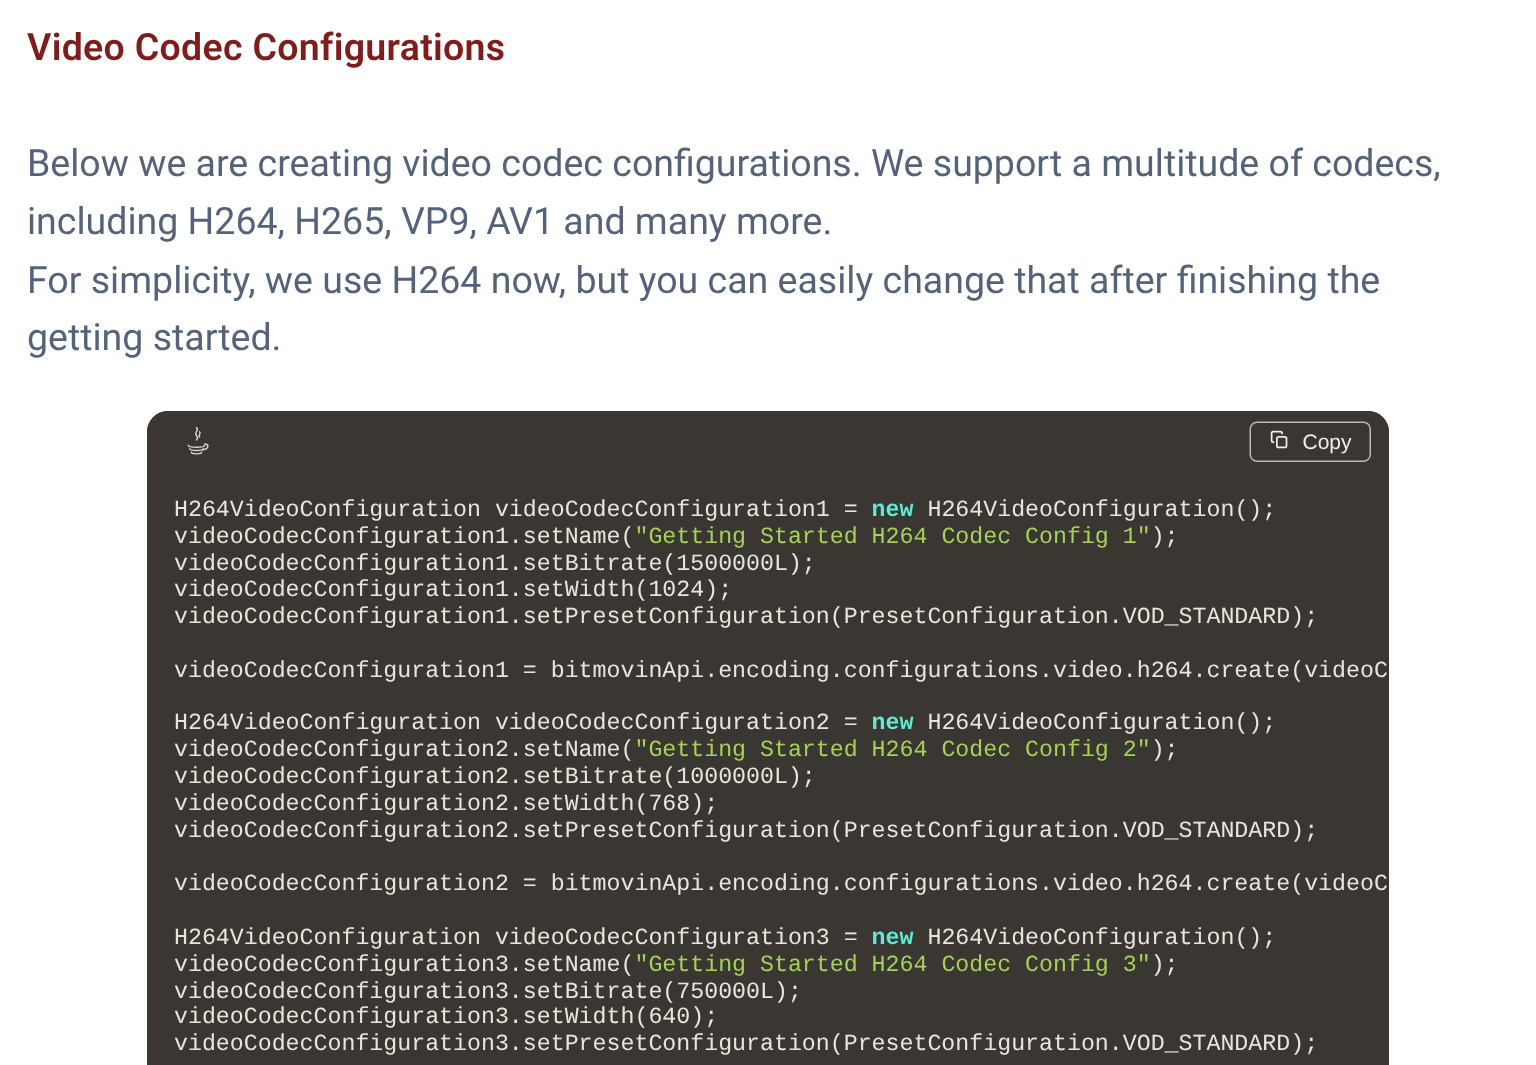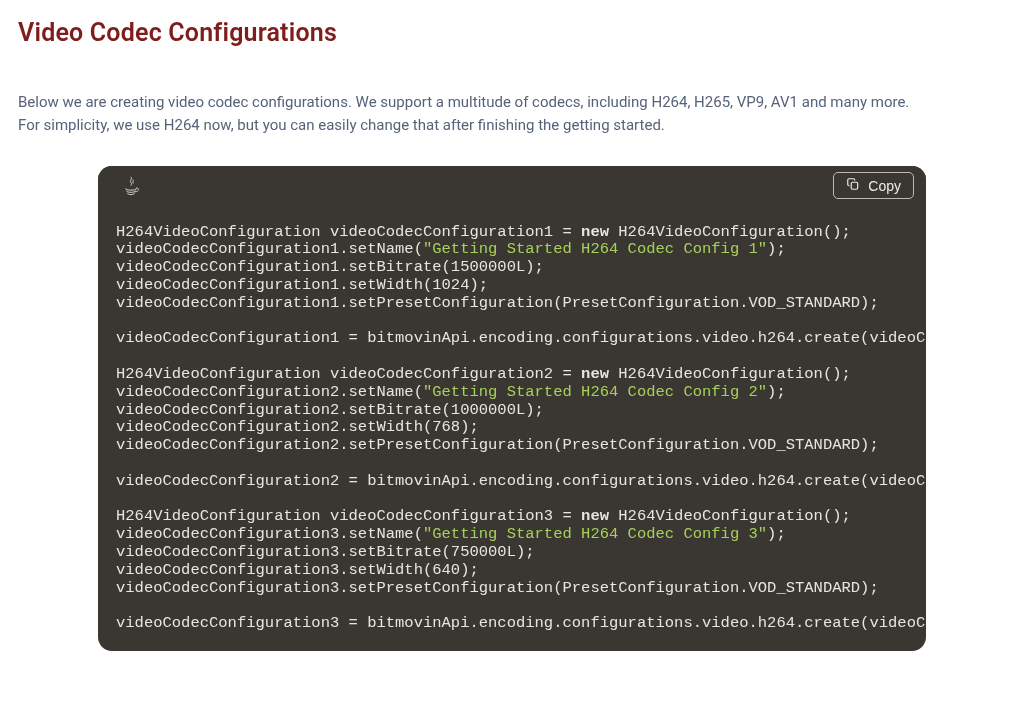--- a/index.html
+++ b/index.html
@@ -14,21 +14,21 @@
     }
     h2.heading {
       color: #7f1d1d;
       font-size: 25px;
       font-weight: 600;
       letter-spacing: 0.2px;
       margin-bottom: 44px;
     }
     .lead {
       color: #55637a;
-      font-size: 15px;
+      font-size: 25px;
       line-height: 1.55;
       margin-bottom: 28px;
       max-width: 980px;
     }
     .code-block {
       background: #3a3732;
       border-radius: 14px;
       overflow: hidden;
       width: 828px;
       margin: 0 auto;
@@ -66,21 +66,21 @@
     .copy-button svg { width: 14px; height: 14px; }
     .code-body {
       padding: 18px 12px 18px 18px;
       font-family: "Courier New", Courier, monospace;
       font-size: 15.5px;
       line-height: 1.15;
       color: #e9e5dd;
       white-space: pre;
       overflow: hidden;
     }
-    .tok-kw   { color: #e5e5e5; font-weight: bold; }
+    .tok-kw   { color: #5eead4; font-weight: bold; }
     .tok-str  { color: #a6d159; }
     .blank-line { height: 17.8px; }
   </style>
 </head>
 <body>
 
 <h2 class="heading">Video Codec Configurations</h2>
 
 <p class="lead">
   <span>Below we are creating video codec configurations. We support a multitude of codecs, including H264, H265, VP9, AV1 and many more.</span><br>

